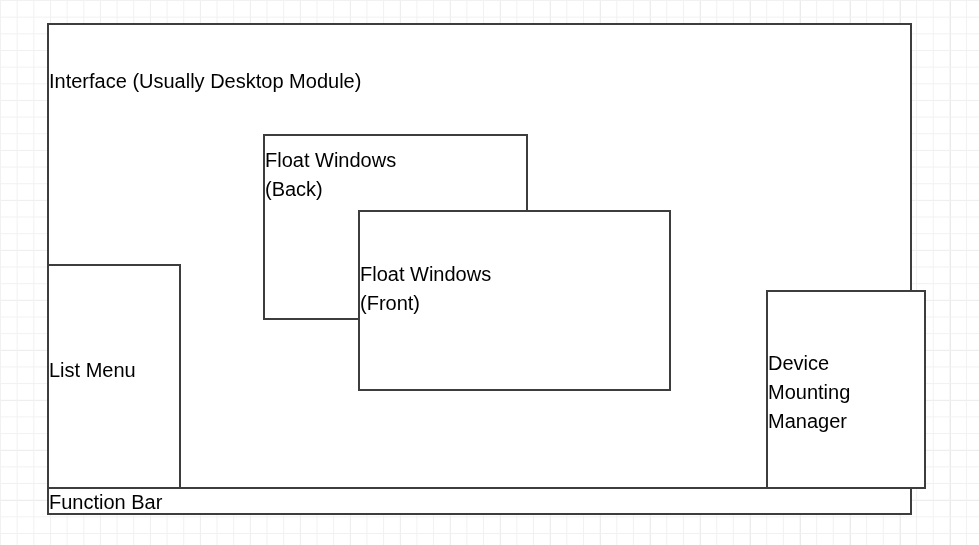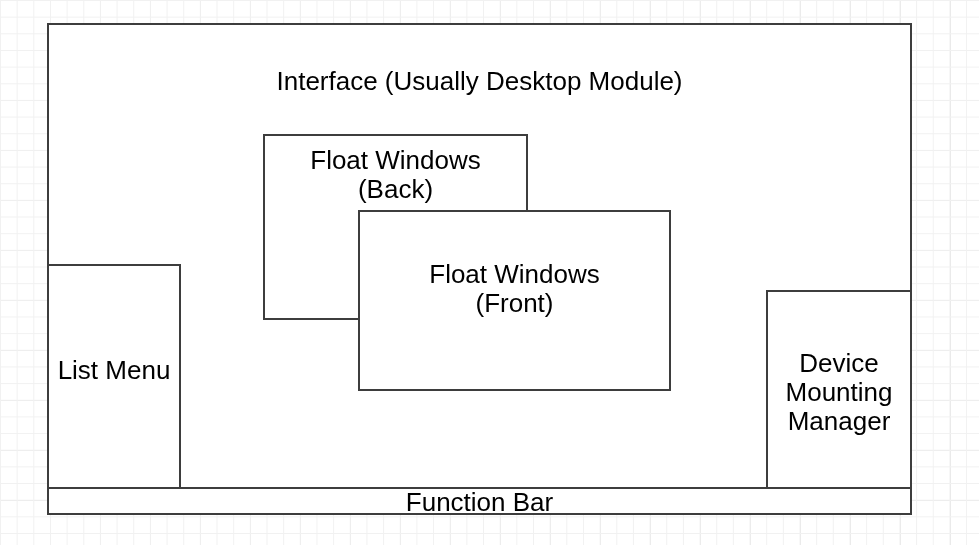--- a/index.html
+++ b/index.html
@@ -38,23 +38,22 @@
     position: absolute;
     box-sizing: border-box;
     border: 2px solid #3d3d3d;
     background: #ffffff;
   }
 
   .box-label {
     position: absolute;
     left: 0;
     right: 0;
-    text-align: center;
     color: #000000;
-    font-size: 26px;
+    font-size: 20px;
     line-height: 29px;
     white-space: pre-line;
     font-family: "Liberation Sans", sans-serif;
   }
 
   
   #interface-box {
     left: 47px;
     top: 23px;
     width: 865px;
@@ -90,21 +89,21 @@
     width: 134px;
     height: 226px;
   }
   #list-menu-label {
     top: 90px;
   }
 
   #device-manager-box {
     left: 766px;
     top: 290px;
-    width: 146px;
+    width: 160px;
     height: 199px;
   }
   #device-manager-label {
     top: 57px;
   }
 
   #function-bar-box {
     left: 47px;
     top: 487px;
     width: 865px;

